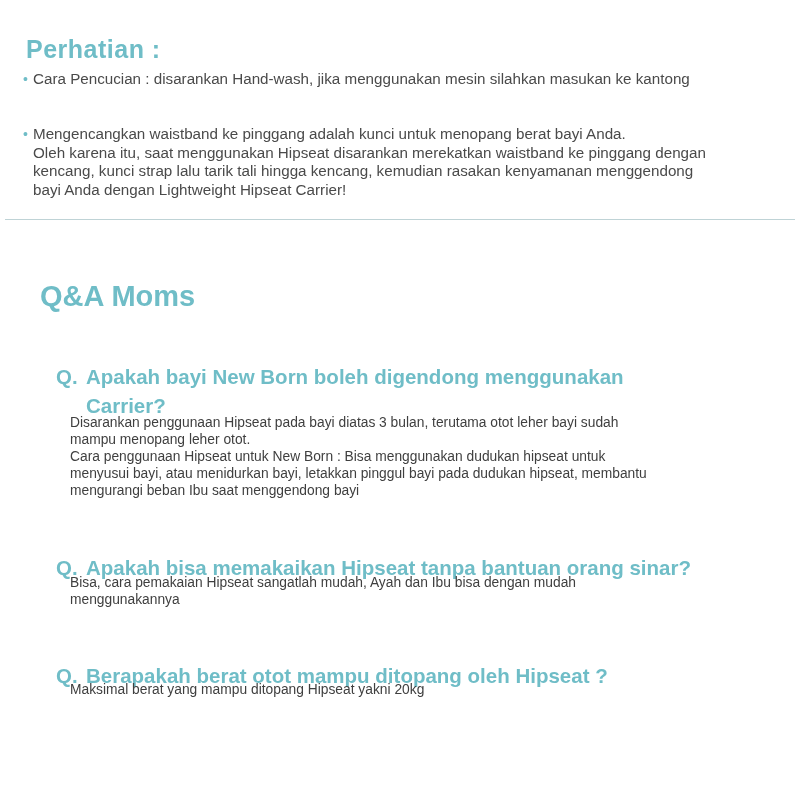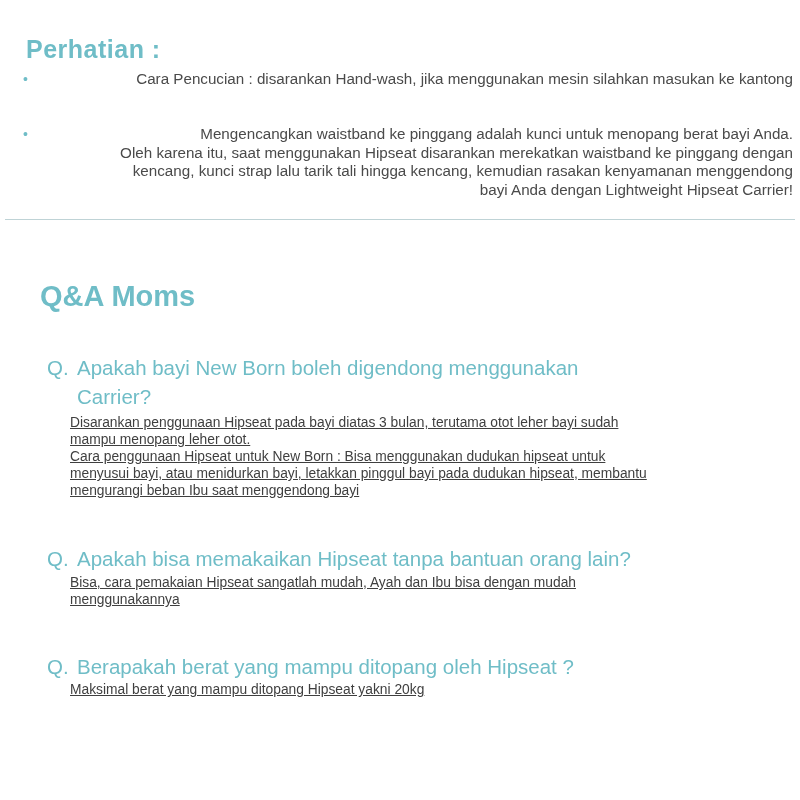--- a/index.html
+++ b/index.html
@@ -42,21 +42,20 @@
     }
     .bullet .dot {
       width: 10px;
       flex: 0 0 10px;
       color: #6fbdc7;
       font-size: 14px;
       line-height: 18.5px;
     }
     .bullet .text {
       flex: 1;
-      text-align: right;
     }
     .bullet .line { display: block; white-space: nowrap; }
     #bullet-0 { top: 70px; }
     #bullet-1 { top: 125px; }
 
     .divider {
       position: absolute;
       left: 5px; top: 219px;
       width: 790px;
       height: 1px;
@@ -69,38 +68,37 @@
       font-size: 29px;
       font-weight: 700;
       color: #6fbdc7;
       margin: 0;
       line-height: 28px;
     }
     .question {
       position: absolute;
       left: 40px;
       font-size: 20.5px;
-      font-weight: 400;
+      font-weight: 700;
       color: #6fbdc7;
       line-height: 29px;
-      margin: 7px;
+      margin: 16px;
     }
     .question .q-prefix {
       display: inline-block;
       width: 30px;
     }
     .question .q-line { display: block; white-space: nowrap; }
     .question .q-indent { padding-left: 30px; }
     .answer {
       position: absolute;
       left: 70px;
       font-size: 13.8px;
       line-height: 17px;
       color: #3f3f3f;
-      text-decoration: underline;
     }
     .answer .line { display: block; white-space: nowrap; }
 
     #q-0 { top: 346px; }
     #a-0 { top: 414px; }
     #q-1 { top: 537px; }
     #a-1 { top: 574px; }
     #q-2 { top: 645px; }
     #a-2 { top: 681px; }
   </style>
@@ -142,29 +140,29 @@
   <div class="answer" id="a-0">
     <span class="line">Disarankan penggunaan Hipseat pada bayi diatas 3 bulan, terutama otot leher bayi sudah</span>
     <span class="line">mampu menopang leher otot.</span>
     <span class="line">Cara penggunaan Hipseat untuk New Born : Bisa menggunakan dudukan hipseat untuk</span>
     <span class="line">menyusui bayi, atau menidurkan bayi, letakkan pinggul bayi pada dudukan hipseat, membantu</span>
     <span class="line">mengurangi beban Ibu saat menggendong bayi</span>
   </div>
 
   <h3 class="question" id="q-1">
     <span class="q-line">
-      <span class="q-prefix">Q.</span><span>Apakah bisa memakaikan Hipseat tanpa bantuan orang lain?</span>
+      <span class="q-prefix">Q.</span><span>Apakah bisa memakaikan Hipseat tanpa bantuan orang sinar?</span>
     </span>
   </h3>
   <div class="answer" id="a-1">
     <span class="line">Bisa, cara pemakaian Hipseat sangatlah mudah, Ayah dan Ibu bisa dengan mudah</span>
     <span class="line">menggunakannya</span>
   </div>
 
   <h3 class="question" id="q-2">
     <span class="q-line">
-      <span class="q-prefix">Q.</span><span>Berapakah berat yang mampu ditopang oleh Hipseat ?</span>
+      <span class="q-prefix">Q.</span><span>Berapakah berat otot mampu ditopang oleh Hipseat ?</span>
     </span>
   </h3>
   <div class="answer" id="a-2">
     <span class="line">Maksimal berat yang mampu ditopang Hipseat yakni 20kg</span>
   </div>
 </section>
 
 </body></html>

